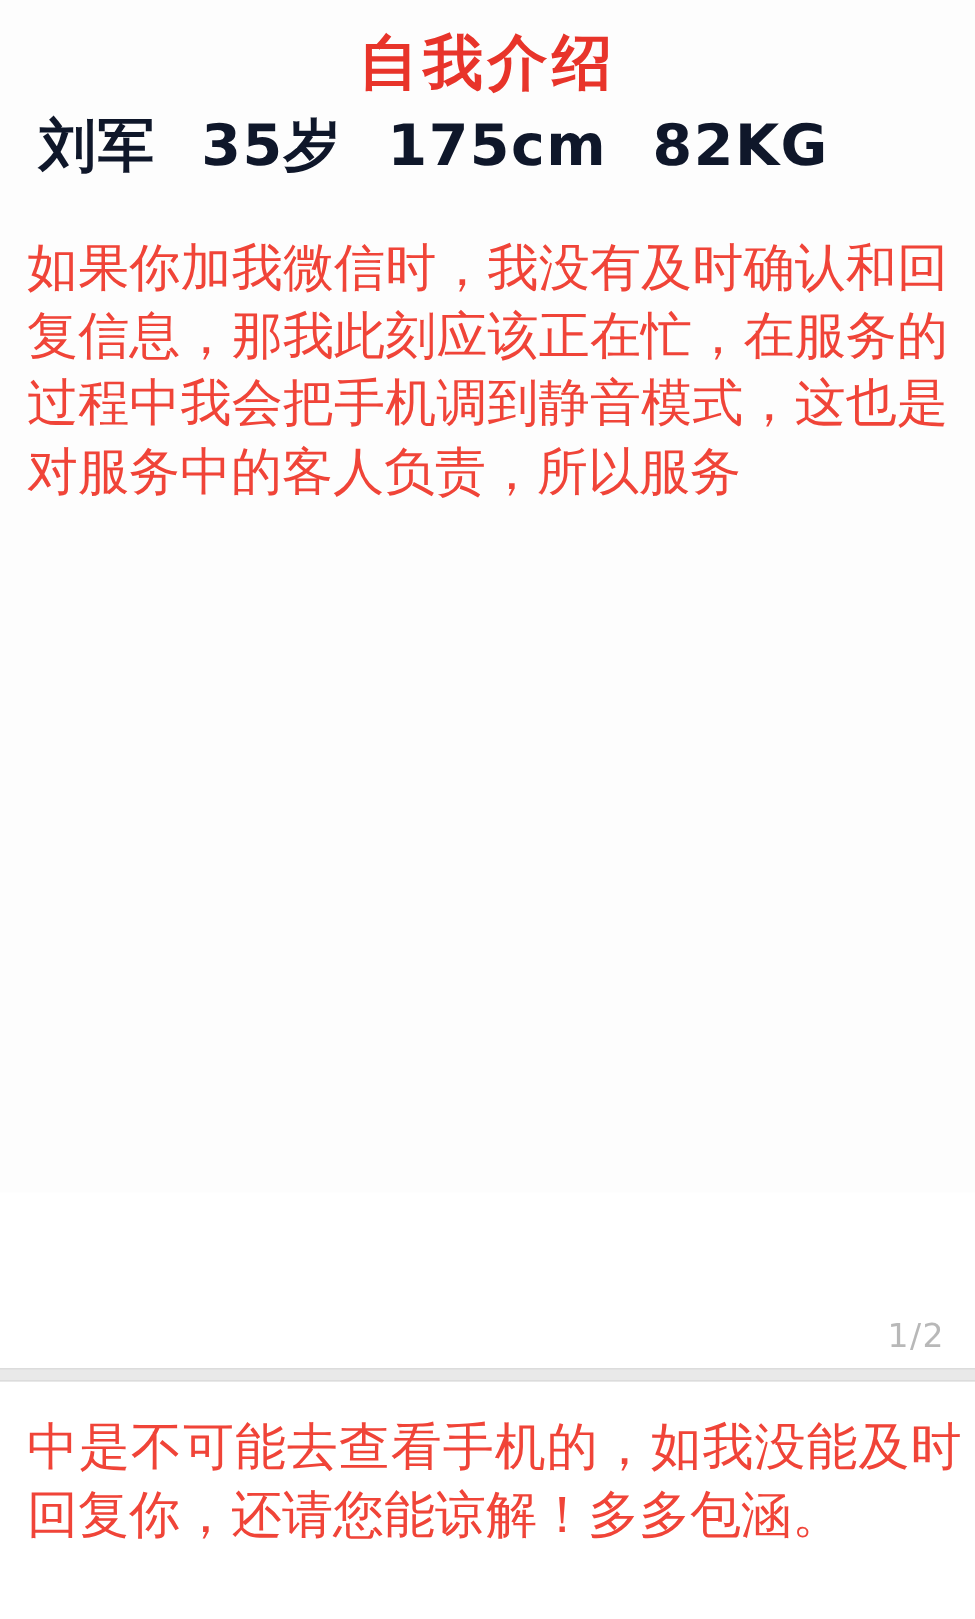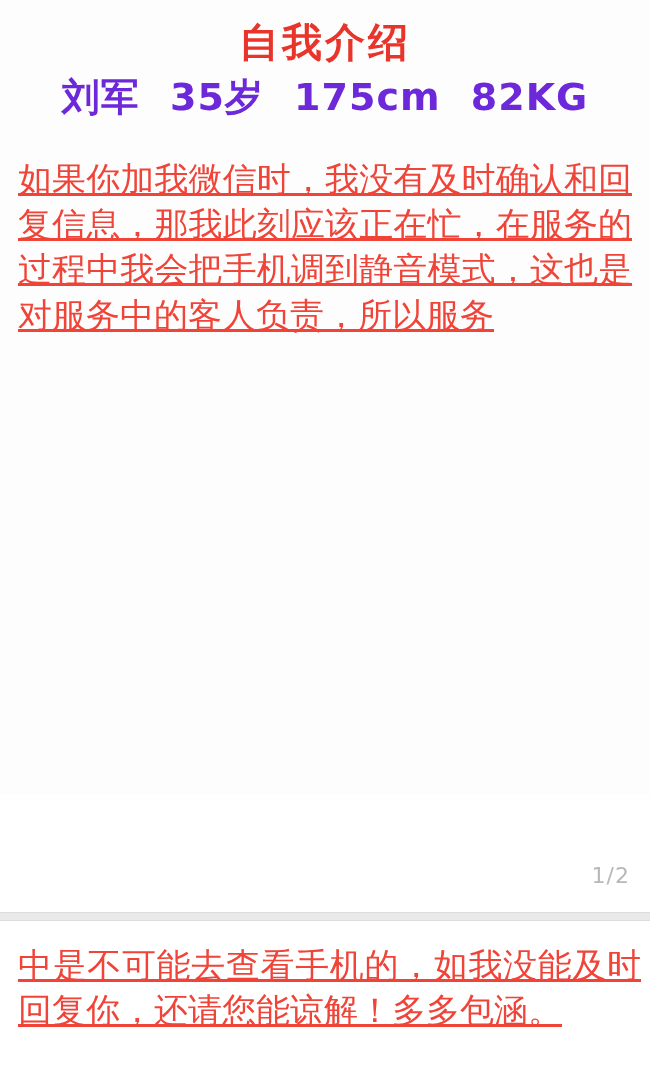--- a/index.html
+++ b/index.html
@@ -31,22 +31,22 @@
   .title {
     text-align: center;
     color: #e8342a;
     font-size: 40px;
     font-weight: bold;
     letter-spacing: 3px;
     line-height: 1.2;
     margin: 8px 0 6px 0;
   }
   .subtitle {
-    text-align: center;
-    color: #6d28d9;
+    text-align: left;
+    color: #0f172a;
     font-size: 38px;
     font-weight: bold;
     letter-spacing: 1px;
     margin: 4px 0 6px 0;
     white-space: nowrap;
   }
   .subtitle span {
     display: inline-block;
     margin: 0 8px;
   }
@@ -59,26 +59,25 @@
     letter-spacing: 0px;
     margin: 0;
   }
   .red-text {
     color: #f04438;
     font-size: 34px;
     line-height: 1.33;
     text-align: justify;
     text-justify: inter-ideograph;
     margin: 34px 0 0 0;
-    text-decoration: underline;
   }
   .page-indicator {
     position: absolute;
     right: 20px;
-    bottom: 24px;
+    bottom: 8px;
     color: #b8b8b8;
     font-size: 22px;
     letter-spacing: 1px;
   }
   .divider {
     height: 9px;
     width: 100%;
     background: #e9e9e9;
     border-top: 1px solid #dcdcdc;
     border-bottom: 1px solid #dcdcdc;

